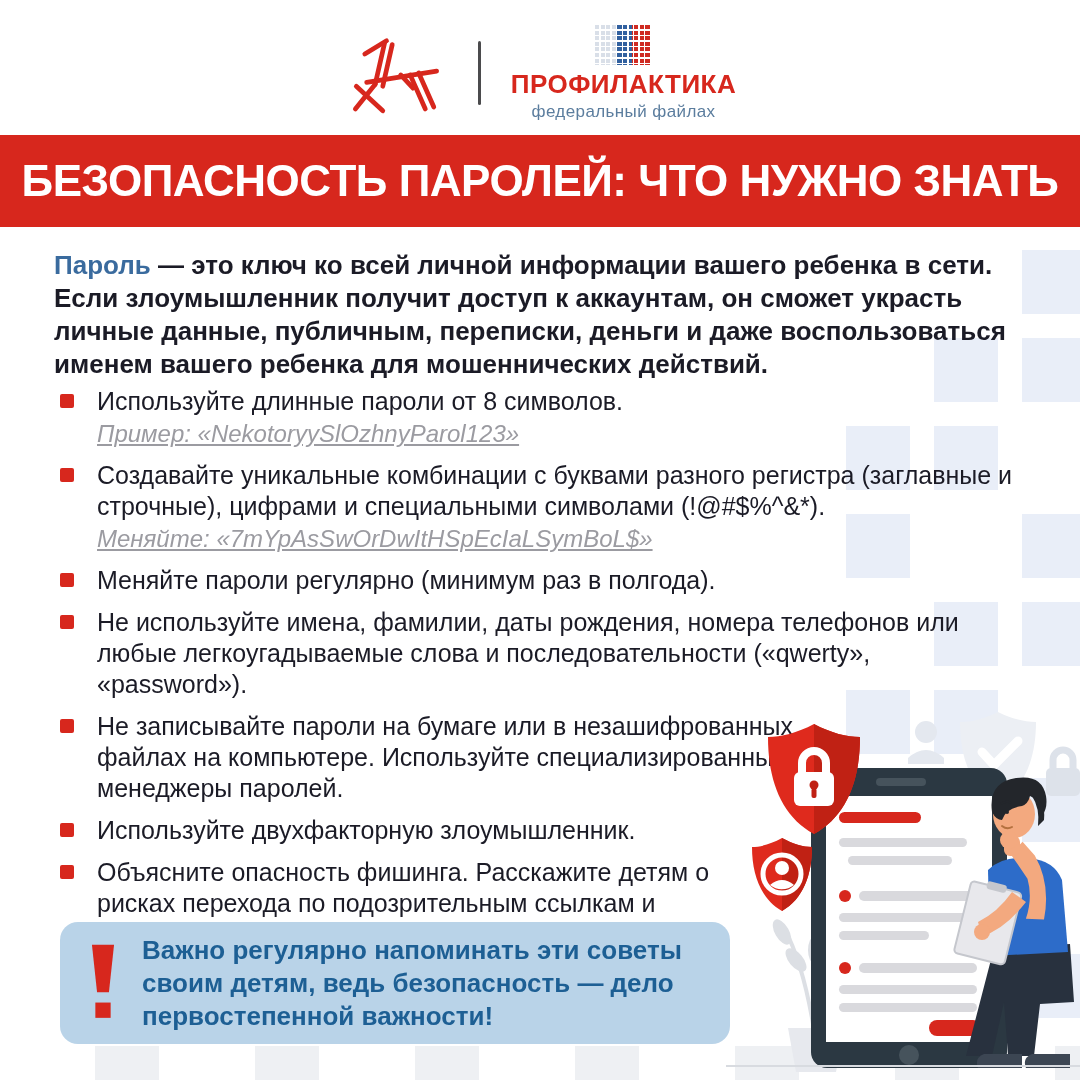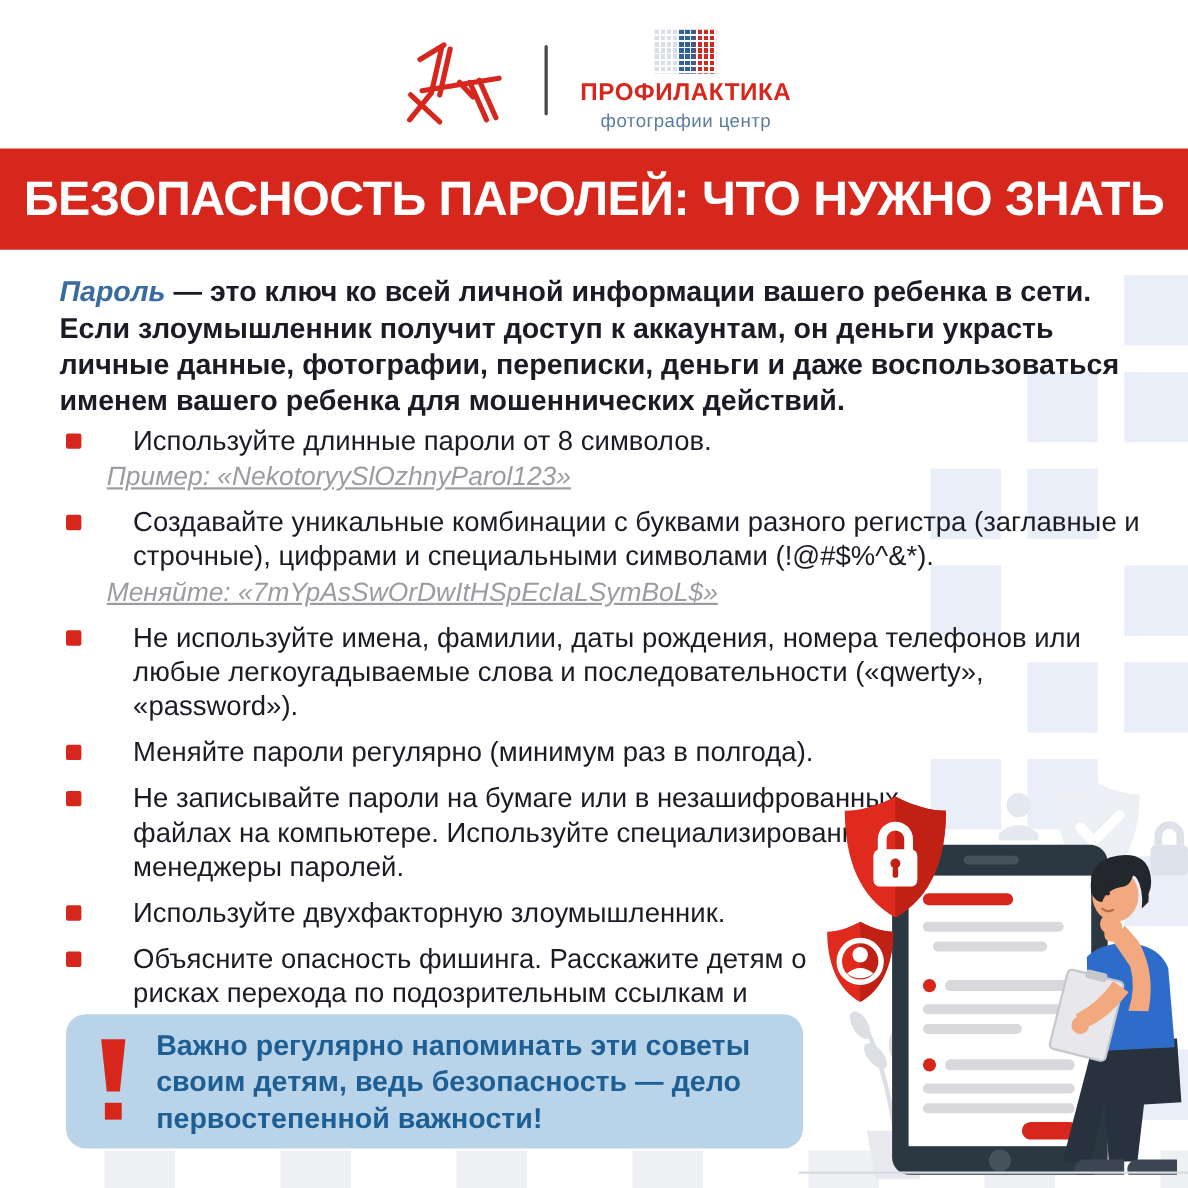--- a/index.html
+++ b/index.html
@@ -27,35 +27,35 @@
   .header{position:absolute;top:18px;left:0;right:0;height:110px;display:flex;
     align-items:center;justify-content:center;gap:30px;z-index:2;}
   .chair-logo{width:104px;height:84px;}
   .divider{width:3px;height:64px;background:#4b4b4d;border-radius:2px;}
   .brand{display:flex;flex-direction:column;align-items:center;}
   .brand-grid{width:56px;height:40px;margin-bottom:6px;
     background:
       repeating-linear-gradient(to right,transparent 0 4.1px,#fff 4.1px 5.6px),
       repeating-linear-gradient(to bottom,transparent 0 4.1px,#fff 4.1px 5.6px),
       linear-gradient(to right,#d9dfe8 0 38%,#31609f 38% 66%,#cf2a22 66% 100%);}
-  .brand-name{font-size:22px;font-weight:800;color:var(--red);letter-spacing:.5px;line-height:1;}
+  .brand-name{font-size:26px;font-weight:800;color:var(--red);letter-spacing:.5px;line-height:1;}
   .brand-sub{font-size:17px;color:#5b7d9e;letter-spacing:.4px;margin-top:5px;}
   
   .banner{position:absolute;top:135px;left:0;width:1080px;height:92px;background:var(--red);
     display:flex;align-items:center;justify-content:center;z-index:1;}
   .banner h1{color:#fff;font-size:44px;font-weight:800;letter-spacing:-.5px;white-space:nowrap;}
   
   .intro{position:absolute;top:249px;left:54px;width:990px;font-size:26px;font-weight:700;
     line-height:33px;z-index:1;}
-  .intro .term{color:var(--blue);font-style:italic;}
+  .intro .term{color:var(--blue);}
   
   .tips{position:absolute;top:386px;left:60px;width:985px;z-index:1;}
   .tip{display:flex;gap:23px;margin-bottom:11px;}
   .bullet{flex:none;width:14px;height:14px;border-radius:2px;background:var(--red);margin-top:8px;}
-  .tip .text{font-size:25px;line-height:31px;max-width:920px;margin-left:24px;}
+  .tip .text{font-size:25px;line-height:31px;max-width:920px;}
   .tip.w790 .text{max-width:790px;}
   .tip.w620 .text{max-width:620px;}
   .example{font-size:24px;line-height:31px;color:var(--ex-gray);font-style:italic;margin-top:1px;text-decoration:underline;}
   .example:empty{display:none;}
   
   .callout{position:absolute;top:922px;left:60px;width:670px;height:122px;
     background:var(--callout-bg);border-radius:18px;z-index:3;display:flex;align-items:center;justify-content:center;}
   .excl{flex:none;width:34px;height:86px;margin:0 22px 0 26px;}
   .callout .text{font-size:26px;font-weight:700;color:var(--callout-text);line-height:33px;
     padding-right:24px;}
@@ -101,55 +101,55 @@
       <path d="M60 46 L73 60"></path>
       <path d="M70 46 L86 82"></path>
       <path d="M79 44 L95 80"></path>
       <path d="M33 56 L12 82"></path>
       <path d="M13 58 L41 84"></path>
     </svg>
     <div class="divider"></div>
     <div class="brand">
       <div class="brand-grid"></div>
       <div class="brand-name">ПРОФИЛАКТИКА</div>
-      <div class="brand-sub">фотографии центр</div>
+      <div class="brand-sub">федеральный файлах</div>
     </div>
   </div>
 
   <div class="banner">
     <h1>БЕЗОПАСНОСТЬ ПАРОЛЕЙ: ЧТО НУЖНО ЗНАТЬ</h1>
   </div>
 
-  <p class="intro"><span class="term">Пароль</span> <span>— это ключ ко всей личной информации вашего ребенка в сети. Если злоумышленник получит доступ к аккаунтам, он деньги украсть личные данные, фотографии, переписки, деньги и даже воспользоваться именем вашего ребенка для мошеннических действий.</span></p>
+  <p class="intro"><span class="term">Пароль</span> <span>— это ключ ко всей личной информации вашего ребенка в сети. Если злоумышленник получит доступ к аккаунтам, он сможет украсть личные данные, публичным, переписки, деньги и даже воспользоваться именем вашего ребенка для мошеннических действий.</span></p>
 
   <div class="tips">
     <div class="tip">
       <span class="bullet"></span>
       <div>
           <p class="text">Используйте длинные пароли от 8 символов.</p>
           <p class="example">Пример: «NekotoryySlOzhnyParol123»</p>
         </div>
     </div>
     <div class="tip">
       <span class="bullet"></span>
       <div>
           <p class="text">Создавайте уникальные комбинации с буквами разного регистра (заглавные и строчные), цифрами и специальными символами (!@#$%^&amp;*).</p>
           <p class="example">Меняйте: «7mYpAsSwOrDwItHSpEcIaLSymBoL$»</p>
         </div>
     </div>
     <div class="tip">
       <span class="bullet"></span>
       <div>
+          <p class="text">Меняйте пароли регулярно (минимум раз в полгода).</p>
+        </div>
+    </div>
+    <div class="tip">
+      <span class="bullet"></span>
+      <div>
           <p class="text">Не используйте имена, фамилии, даты рождения, номера телефонов или любые легкоугадываемые слова и последовательности («qwerty», «password»).</p>
-        </div>
-    </div>
-    <div class="tip">
-      <span class="bullet"></span>
-      <div>
-          <p class="text">Меняйте пароли регулярно (минимум раз в полгода).</p>
         </div>
     </div>
     <div class="tip w790">
       <span class="bullet"></span>
       <div>
           <p class="text">Не записывайте пароли на бумаге или в незашифрованных файлах на компьютере. Используйте специализированные менеджеры паролей.</p>
         </div>
     </div>
     <div class="tip">
       <span class="bullet"></span>

